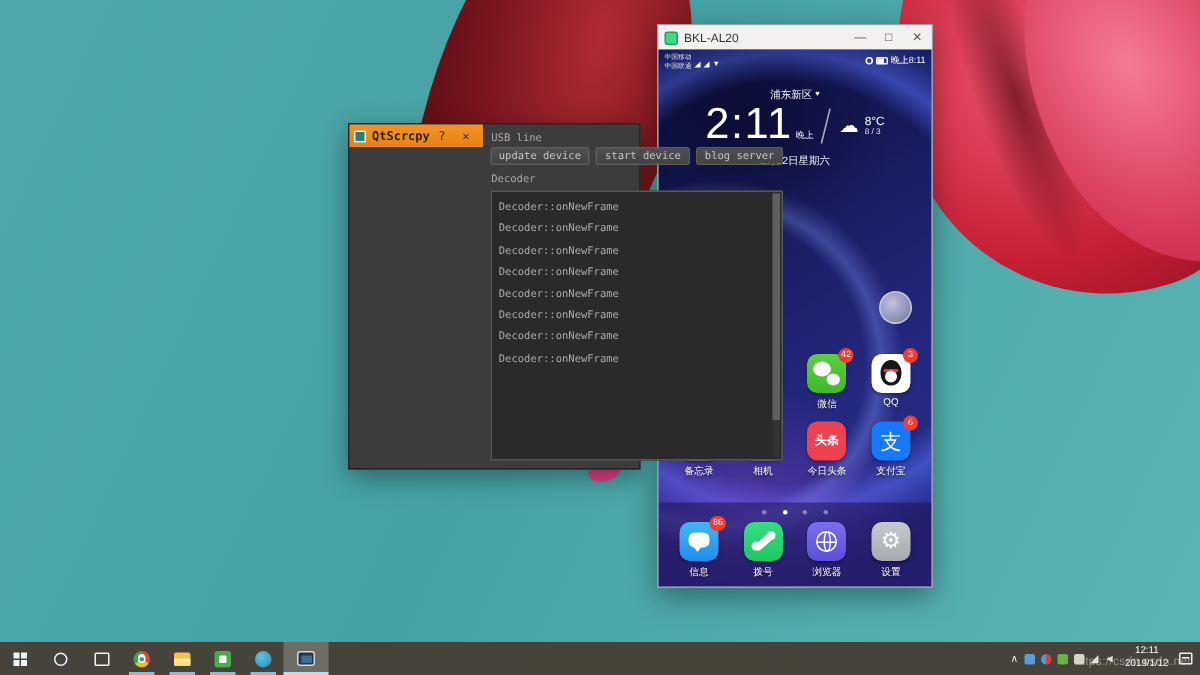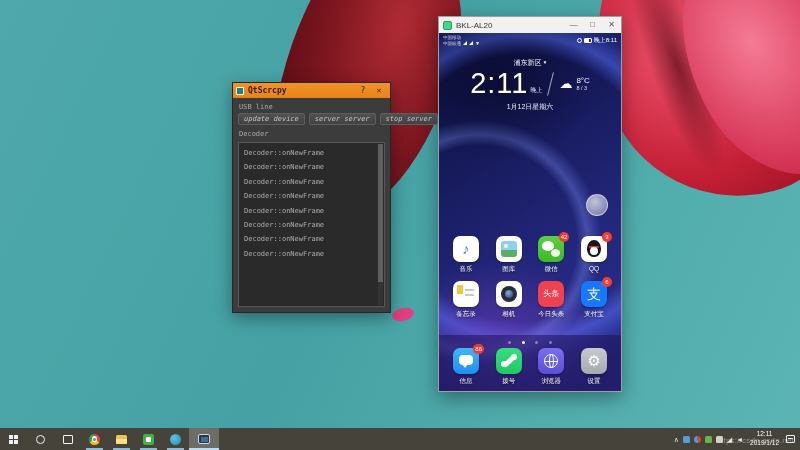--- a/index.html
+++ b/index.html
@@ -17,37 +17,37 @@
     border-radius:50% 50% 45% 55% / 55% 45% 55% 45%; transform:rotate(-18deg); }
   .petal-r2 { left:690px; top:-70px; width:180px; height:250px;
     background:radial-gradient(ellipse at 40% 40%,#f57b95 0%,#d63556 60%,#a81a33 100%);
     border-radius:52% 48% 50% 50% / 58% 42% 55% 45%; transform:rotate(-30deg); }
   .petal-shadow { left:650px; top:-50px; width:55px; height:230px;
     background:radial-gradient(ellipse,#560812 0%,rgba(86,8,18,0) 70%); transform:rotate(-20deg); opacity:.7; }
   .petal-tip { left:392px; top:308px; width:22px; height:13px; background:#e23f7f;
     border-radius:50%; transform:rotate(-14deg); }
 
   
-  .qts { position:absolute; left:232px; top:82px; width:159px; height:231px; z-index:6;
+  .qts { position:absolute; left:232px; top:82px; width:195px; height:231px; z-index:6;
     background:#3c3c3c; border:1px solid #262626; box-shadow:0 5px 16px rgba(0,0,0,.38);
-    font-family:"DejaVu Sans Mono", monospace; display:flex; flex-direction:column; }
+    font-family:"DejaVu Sans Mono", monospace; display:flex; flex-direction:row; }
   .qts-tb { height:15px; background:linear-gradient(180deg,#f29324,#e8821a); display:flex; align-items:center; padding:0 3px; flex:none; }
   .qts-ico { width:8px; height:8px; background:#2e7d74; border:1px solid #e8f0ee; margin-right:4px; flex:none; }
   .qts-title { flex:1; font-size:8px; font-weight:bold; color:#30200a; }
   .qts-tbbtn { width:16px; text-align:center; font-size:8px; color:#30200a; cursor:default; }
   .qts-body { flex:1; padding:3px 5px 5px 5px; display:flex; flex-direction:column; }
   .qts-grouplab { font-size:7px; color:#a9a9a9; margin:2px 0 2px 1px; }
   .qts-row { display:flex; align-items:center; gap:4px; margin-bottom:3px; }
   .qts-label { font-size:7px; color:#b5b5b5; white-space:nowrap; }
   .qts-input { background:#2d2d2d; border:1px solid #555; color:#b5b5b5; font-size:7px;
     height:12px; line-height:10px; padding:0 3px; font-family:"DejaVu Sans Mono", monospace; }
   .grow { flex:1; }
   .qts-btn { background:linear-gradient(180deg,#505050,#424242); border:1px solid #5e5e5e;
     border-radius:2px; color:#c6c6c6; font-size:7px; height:12px; line-height:10px; padding:0 5px;
-    white-space:nowrap; font-family:"DejaVu Sans Mono", monospace;font-style:italic; }
+    white-space:nowrap; font-family:"DejaVu Sans Mono", monospace; }
   .w70 { width:72px; } .w32 { width:34px; }
   .qts-log { flex:1; margin-top:2px; background:#2a2a2a; border:1px solid #585858;
     padding:3px 5px; position:relative; overflow:hidden; }
   .qts-logline { font-size:7px; color:#ababab; line-height:14.4px; white-space:nowrap; }
   .qts-scroll { position:absolute; right:1px; top:1px; bottom:1px; width:5px; background:#333; }
   .qts-thumb { position:absolute; left:0; right:0; top:0; height:86%; background:#5f5f5f; }
 
   
   .phone { position:absolute; left:438px; top:16px; width:184px; z-index:5;
     background:#fff; border:1px solid #9aa0a4; box-shadow:0 6px 18px rgba(0,0,0,.38); }
@@ -117,21 +117,21 @@
   .pg-body { position:absolute; left:6px; top:4px; width:14px; height:17px; background:#15171c; border-radius:50% 50% 46% 46%; }
   .pg-belly { position:absolute; left:9px; top:11px; width:8px; height:8px; background:#fff; border-radius:50%; }
   .pg-scarf { position:absolute; left:8px; top:10px; width:10px; height:2px; background:#e33; border-radius:1px; }
   .ic-memo { background:#fff; }
   .memo-tab { position:absolute; left:4px; top:4px; width:6px; height:9px; background:#f5c63c; }
   .memo-l1,.memo-l2 { position:absolute; left:12px; height:1.5px; background:#c9c9c9; width:9px; }
   .memo-l1 { top:8px; } .memo-l2 { top:13px; }
   .ic-camera { background:#fff; }
   .cam-ring { position:absolute; inset:5px; border-radius:50%; background:#2b2b33; }
   .cam-lens { position:absolute; inset:9px; border-radius:50%; background:radial-gradient(circle at 40% 35%,#7db0e8,#1b3a66); }
-  .ic-toutiao { background:#f04150; } .ic-toutiao .cglyph { color:#fff; font-size:8px; font-weight:normal; }
+  .ic-toutiao { background:#f04150; } .ic-toutiao .cglyph { color:#fff; font-size:8px; font-weight:bold; }
   .ic-alipay { background:#1678ff; } .ic-alipay .cglyph { color:#fff; font-size:14px; }
   .ic-msg { background:linear-gradient(180deg,#41b5f7,#1f8ef0); }
   .msg-bub { position:absolute; left:6px; top:7px; width:14px; height:10px; background:#fff; border-radius:4px; }
   .msg-tail { position:absolute; left:9px; top:16px; width:0; height:0;
     border-left:3px solid transparent; border-right:3px solid transparent; border-top:4px solid #fff; }
   .ic-dial { background:linear-gradient(180deg,#35de7f,#1fc863); }
   .hs-bar { position:absolute; left:6px; top:11px; width:14px; height:5px; background:#fff; border-radius:3px; transform:rotate(-42deg); }
   .hs-e1,.hs-e2 { position:absolute; width:6px; height:6px; background:#fff; border-radius:50%; }
   .hs-e1 { left:5px; top:13px; } .hs-e2 { right:5px; top:6px; }
   .ic-browser { background:linear-gradient(180deg,#7a6ff0,#5a4fd8); }
@@ -194,22 +194,22 @@
     <div class="qts-tb">
       <span class="qts-ico"></span>
       <span class="qts-title">QtScrcpy</span>
       <span class="qts-tbbtn">?</span>
       <span class="qts-tbbtn">✕</span>
     </div>
     <div class="qts-body">
       <div class="qts-grouplab">USB line</div>
       <div class="qts-row">
         <span class="qts-btn grow">update device</span>
-        <span class="qts-btn grow">server server</span>
-        <span class="qts-btn grow">stop server</span>
+        <span class="qts-btn grow">start device</span>
+        <span class="qts-btn grow">blog server</span>
       </div>
       <div class="qts-grouplab">Decoder</div>
       <div class="qts-log">
         <div class="qts-logline">Decoder::onNewFrame</div>
         <div class="qts-logline">Decoder::onNewFrame</div>
         <div class="qts-logline">Decoder::onNewFrame</div>
         <div class="qts-logline">Decoder::onNewFrame</div>
         <div class="qts-logline">Decoder::onNewFrame</div>
         <div class="qts-logline">Decoder::onNewFrame</div>
         <div class="qts-logline">Decoder::onNewFrame</div>

